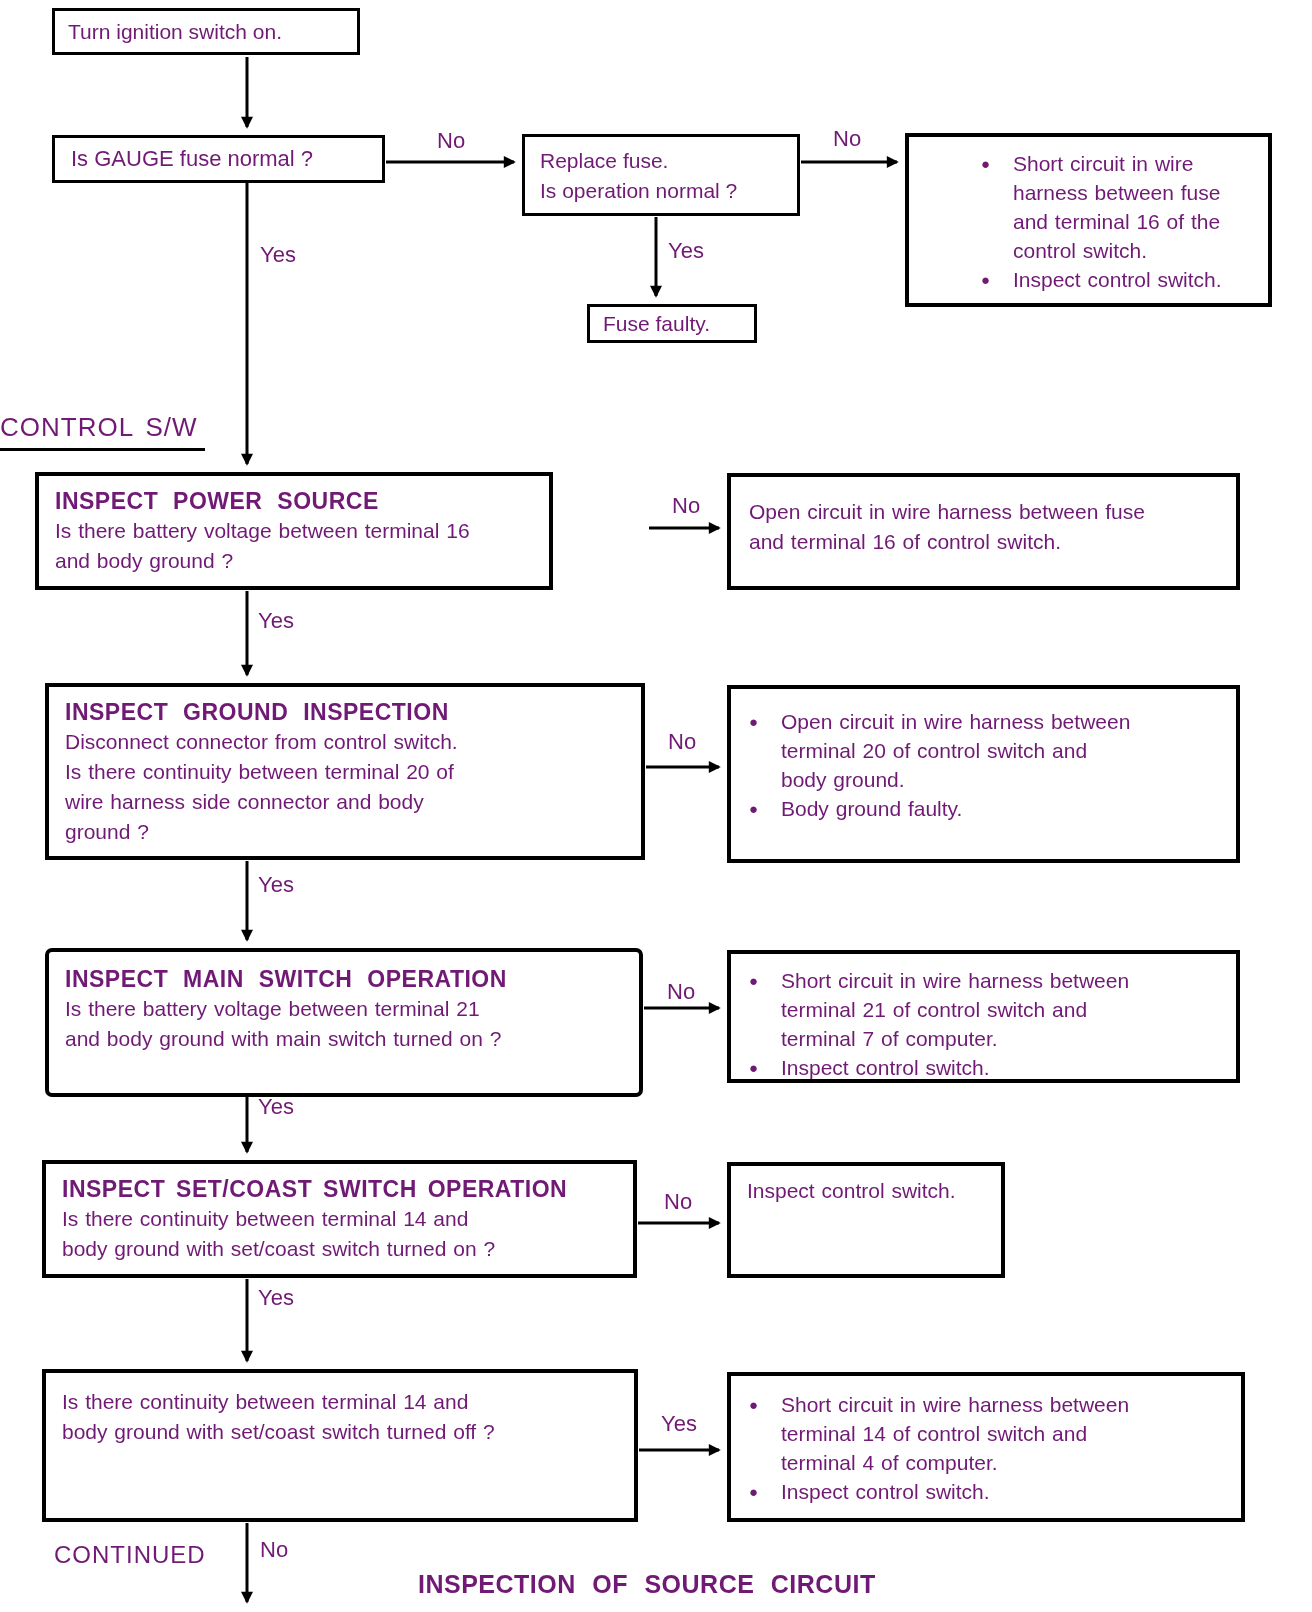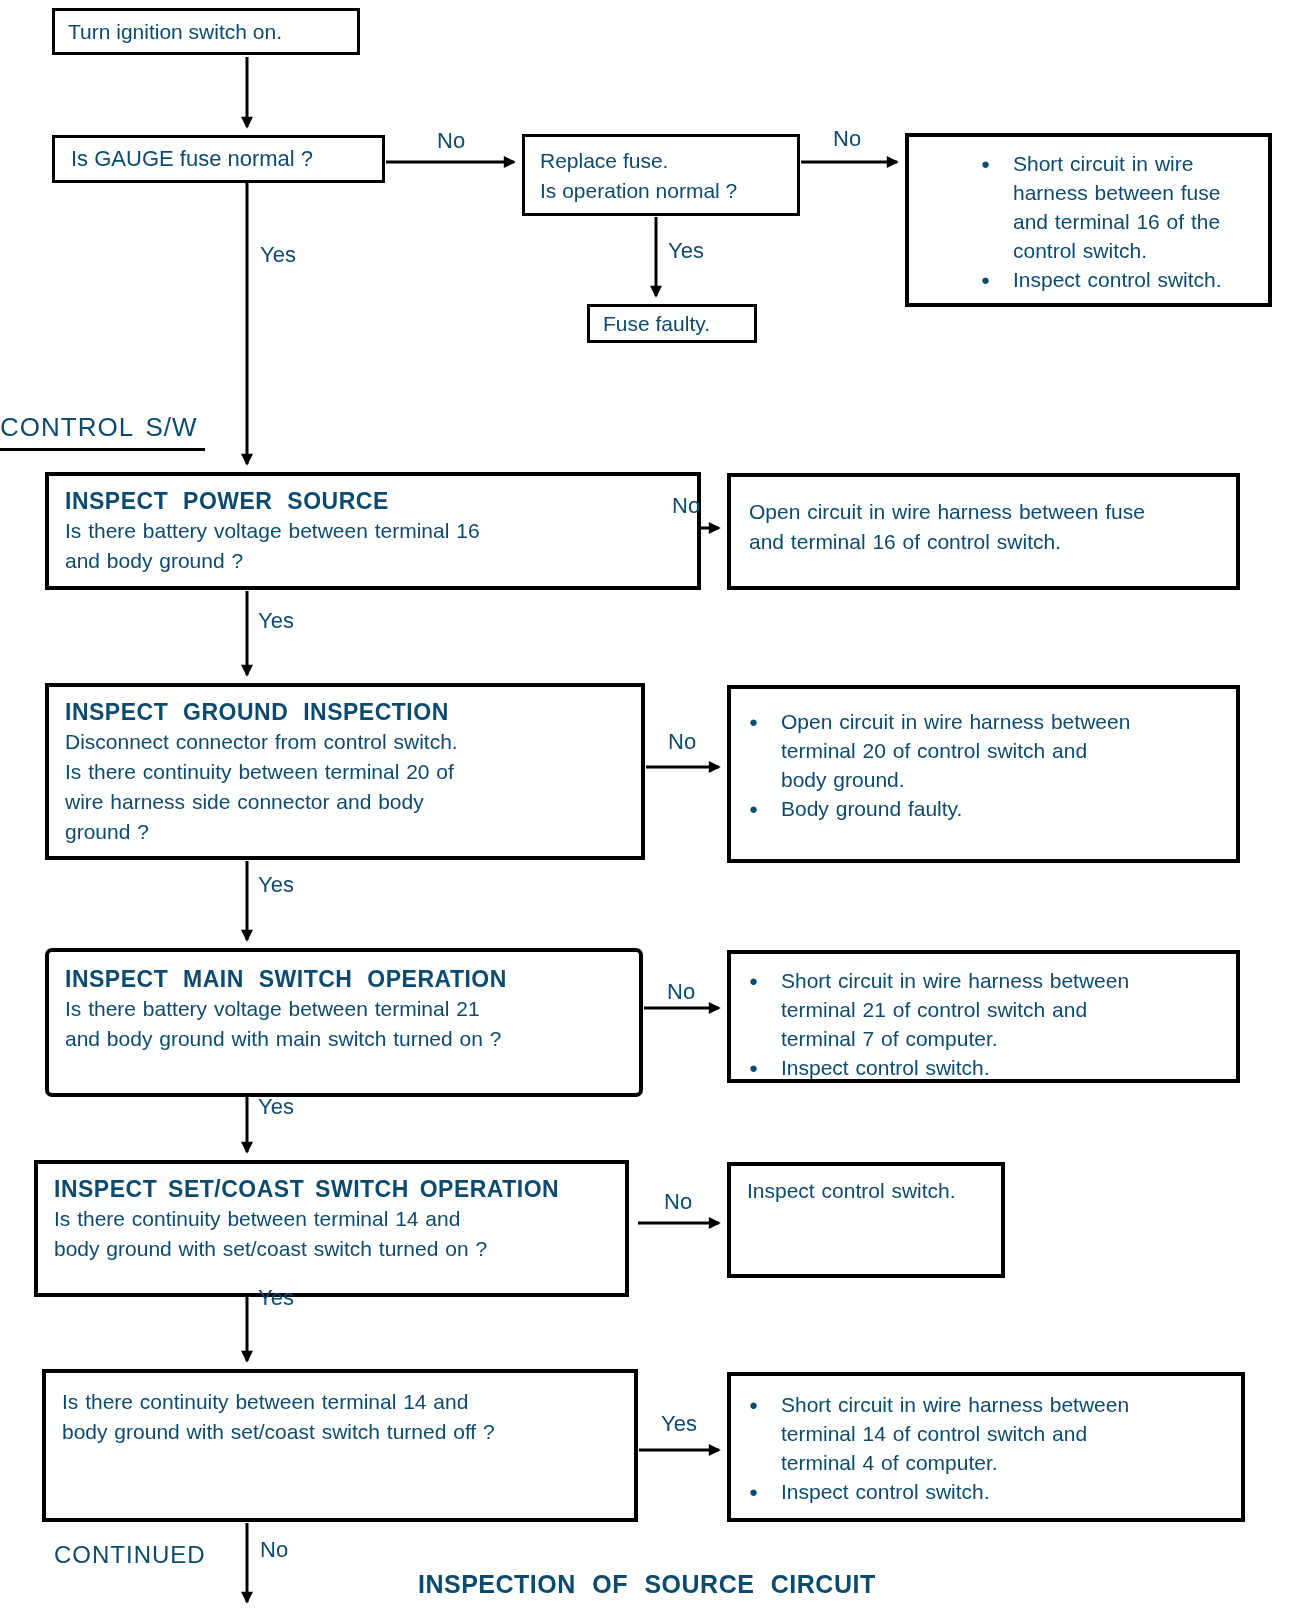--- a/index.html
+++ b/index.html
@@ -1,18 +1,18 @@
 <!DOCTYPE html>
 <html><head>
 <meta charset="utf-8">
 <style>
   html,body{margin:0;padding:0;background:#ffffff;}
   #canvas{
     position:relative;width:1312px;height:1612px;background:#ffffff;
-    font-family:"Liberation Sans",sans-serif;color:#0c4a6e;overflow:hidden;
+    font-family:"Liberation Sans",sans-serif;color:#701a75;overflow:hidden;
   }
   #connectors{position:absolute;left:0;top:0;width:1312px;height:1612px;}
   .box{position:absolute;background:#fff;border:4px solid #000;box-sizing:border-box;}
   .thin{border-width:3px;}
   .box-title{
     font-size:23px;font-weight:bold;letter-spacing:0.5px;word-spacing:8px;
     line-height:30px;white-space:nowrap;
   }
   .box-body{
     font-size:21px;line-height:30px;word-spacing:1px;white-space:pre-line;
@@ -92,21 +92,21 @@
       </div>
     </div>
   </div>
 
   <div class="box thin" style="left:570px;top:304px;width:170px;height:39px;display:flex;align-items:center;padding-left:13px;margin-left:17px;">
     <span class="plain-text">Fuse faulty.</span>
   </div>
 
   <div class="section-label">CONTROL S/W</div>
 
-  <div class="box" style="left:45px;top:472px;width:656px;height:118px;padding:10px 0 16px 16px;">
+  <div class="box" style="left:35px;top:472px;width:518px;height:118px;padding:10px 0 16px 16px;">
     <div class="box-title">INSPECT POWER SOURCE</div>
     <div class="box-body">Is there battery voltage between terminal 16
 and body ground ?</div>
   </div>
 
   <div class="box" style="left:727px;top:473px;width:513px;height:117px;padding:20px 0 0 18px;">
     <span class="box-body">Open circuit in wire harness between fuse
 and terminal 16 of control switch.</span>
   </div>
 
@@ -147,21 +147,21 @@
 terminal 21 of control switch and
 terminal 7 of computer.</span>
       </div>
       <div class="bullet-row">
         <span class="bullet-dot">●</span>
         <span class="bullet-text">Inspect control switch.</span>
       </div>
     </div>
   </div>
 
-  <div class="box" style="left:34px;top:1160px;width:595px;height:137px;padding:10px 0 0 16px;">
+  <div class="box" style="left:42px;top:1160px;width:595px;height:118px;padding:10px 0 0 16px;">
     <div class="box-title" style="word-spacing:4px;">INSPECT SET/COAST SWITCH OPERATION</div>
     <div class="box-body">Is there continuity between terminal 14 and
 body ground with set/coast switch turned on ?</div>
   </div>
 
   <div class="box" style="left:727px;top:1162px;width:278px;height:116px;padding:10px 0 0 16px;">
     <span class="box-body">Inspect control switch.</span>
   </div>
 
   <div class="box" style="left:42px;top:1369px;width:596px;height:153px;padding:14px 0 0 16px;">

